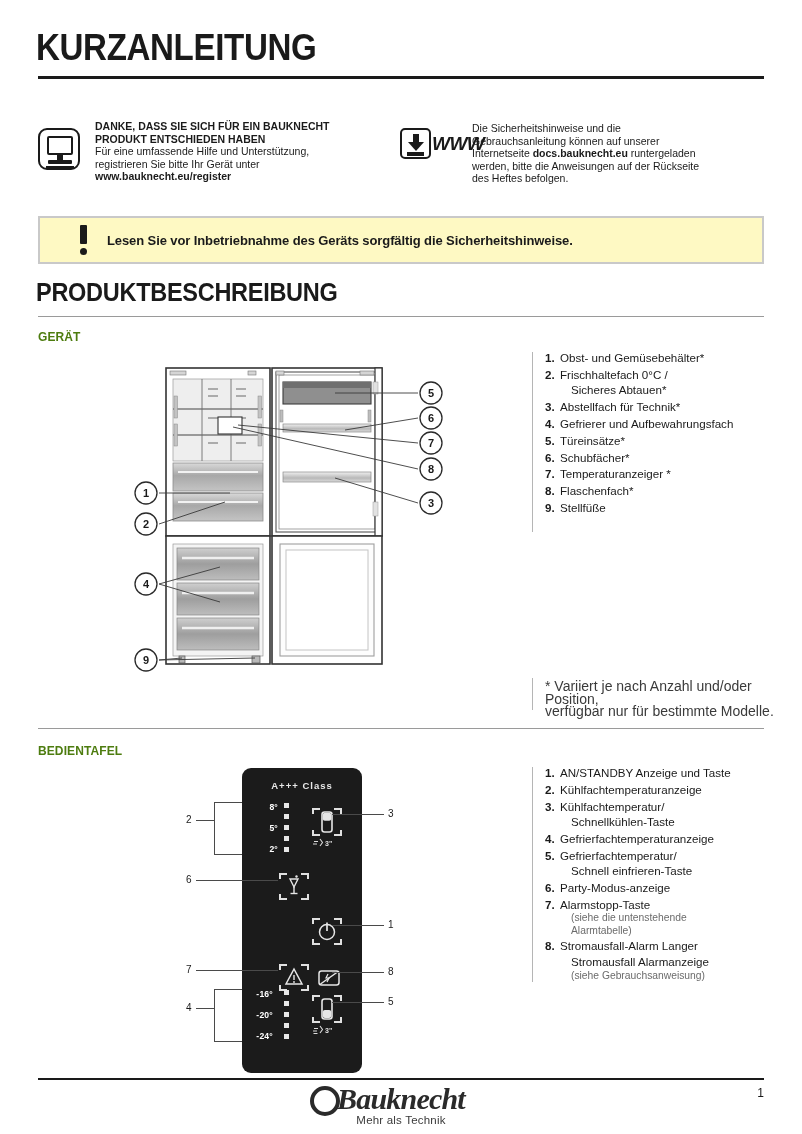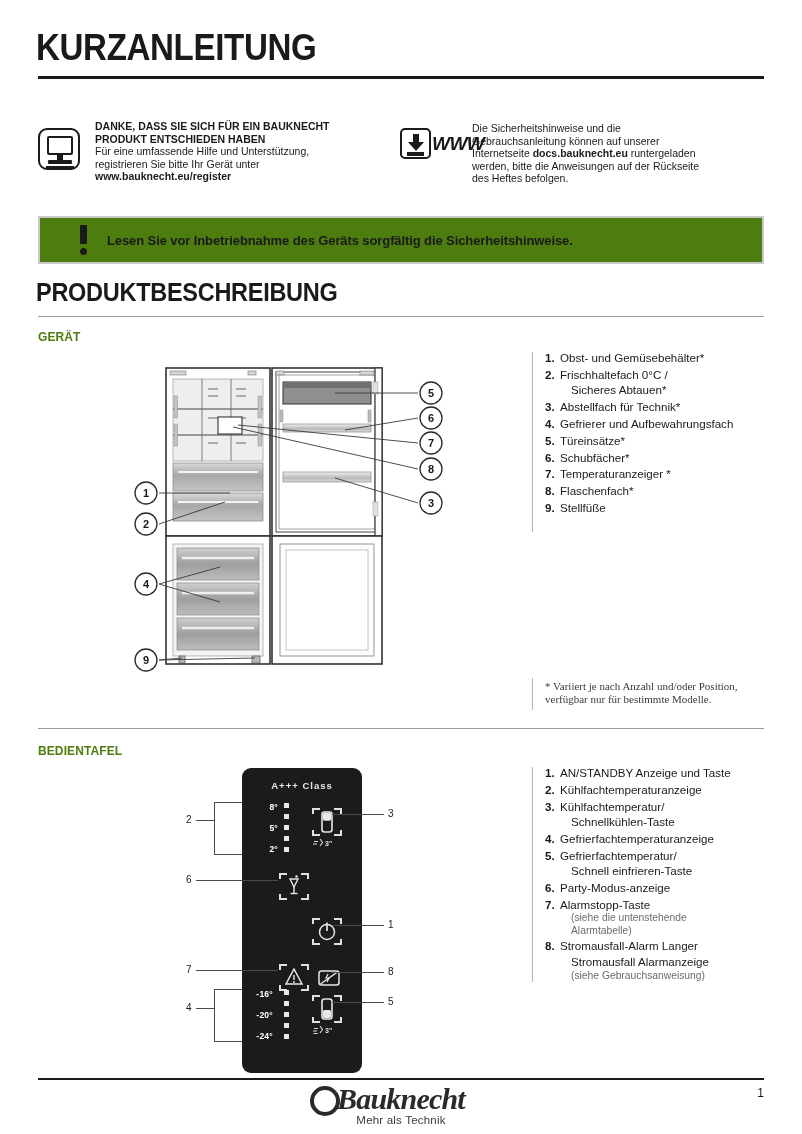--- a/index.html
+++ b/index.html
@@ -78,21 +78,21 @@
     position: absolute; left: 5px; top: 21.5px; width: 17px; height: 4px; background: #1a1a1a;
   }
   .www-txt {
     font-size: 19px; font-weight: bold; font-style: italic; letter-spacing: -0.5px;
     margin-left: 1px; color: #1a1a1a;
   }
 
   
   .warn-banner {
     position: absolute; left: 38px; top: 216px; width: 726px; height: 48px;
-    background: #4d7c0f; border: 2px solid #c9c9c9;
+    background: #fef9c3; border: 2px solid #c9c9c9;
     display: flex; align-items: center;
   }
   .warn-excl {
     margin-left: 37px; width: 14px; position: relative; height: 30px;
   }
   .warn-excl .bar {
     position: absolute; left: 3px; top: 0; width: 7px; height: 19px; background: #1a1a1a;
     border-radius: 1px;
   }
   .warn-excl .dot {
@@ -119,21 +119,21 @@
   .legend { position: absolute; font-size: 11.6px; line-height: 15.6px; color: #1a1a1a; }
   .legend .divider {
     position: absolute; left: -13px; top: 2px; width: 1px; background: #b5b5b5;
   }
   .legend li { list-style: none; display: flex; margin-bottom: 1.2px; }
   .legend .num { font-weight: bold; min-width: 15px; }
   .legend .txt { flex: 1; }
   .legend .txt .ind { display: block; padding-left: 11px; }
   .legend .sub-note { display: block; padding-left: 11px; font-size: 10.3px; color: #6b6b6b; line-height: 12.4px; }
   .foot-note {
-    position: absolute; font-size: 11px; line-height: 12.6px; color: #3a3a3a; font-family: Liberation Serif, serif;
+    position: absolute; font-size: 14px; line-height: 12.6px; color: #3a3a3a;
   }
 
   
   .fridge-area { position: absolute; left: 130px; top: 362px; width: 340px; height: 340px; }
   .fridge-svg { display: block; }
   .callout-c { font-size: 11px; font-weight: bold; fill: #1a1a1a; font-family: "Liberation Sans", sans-serif; }
 
   
   .panel-area { position: absolute; left: 164px; top: 762px; width: 330px; height: 320px; }
   .panel-body {

